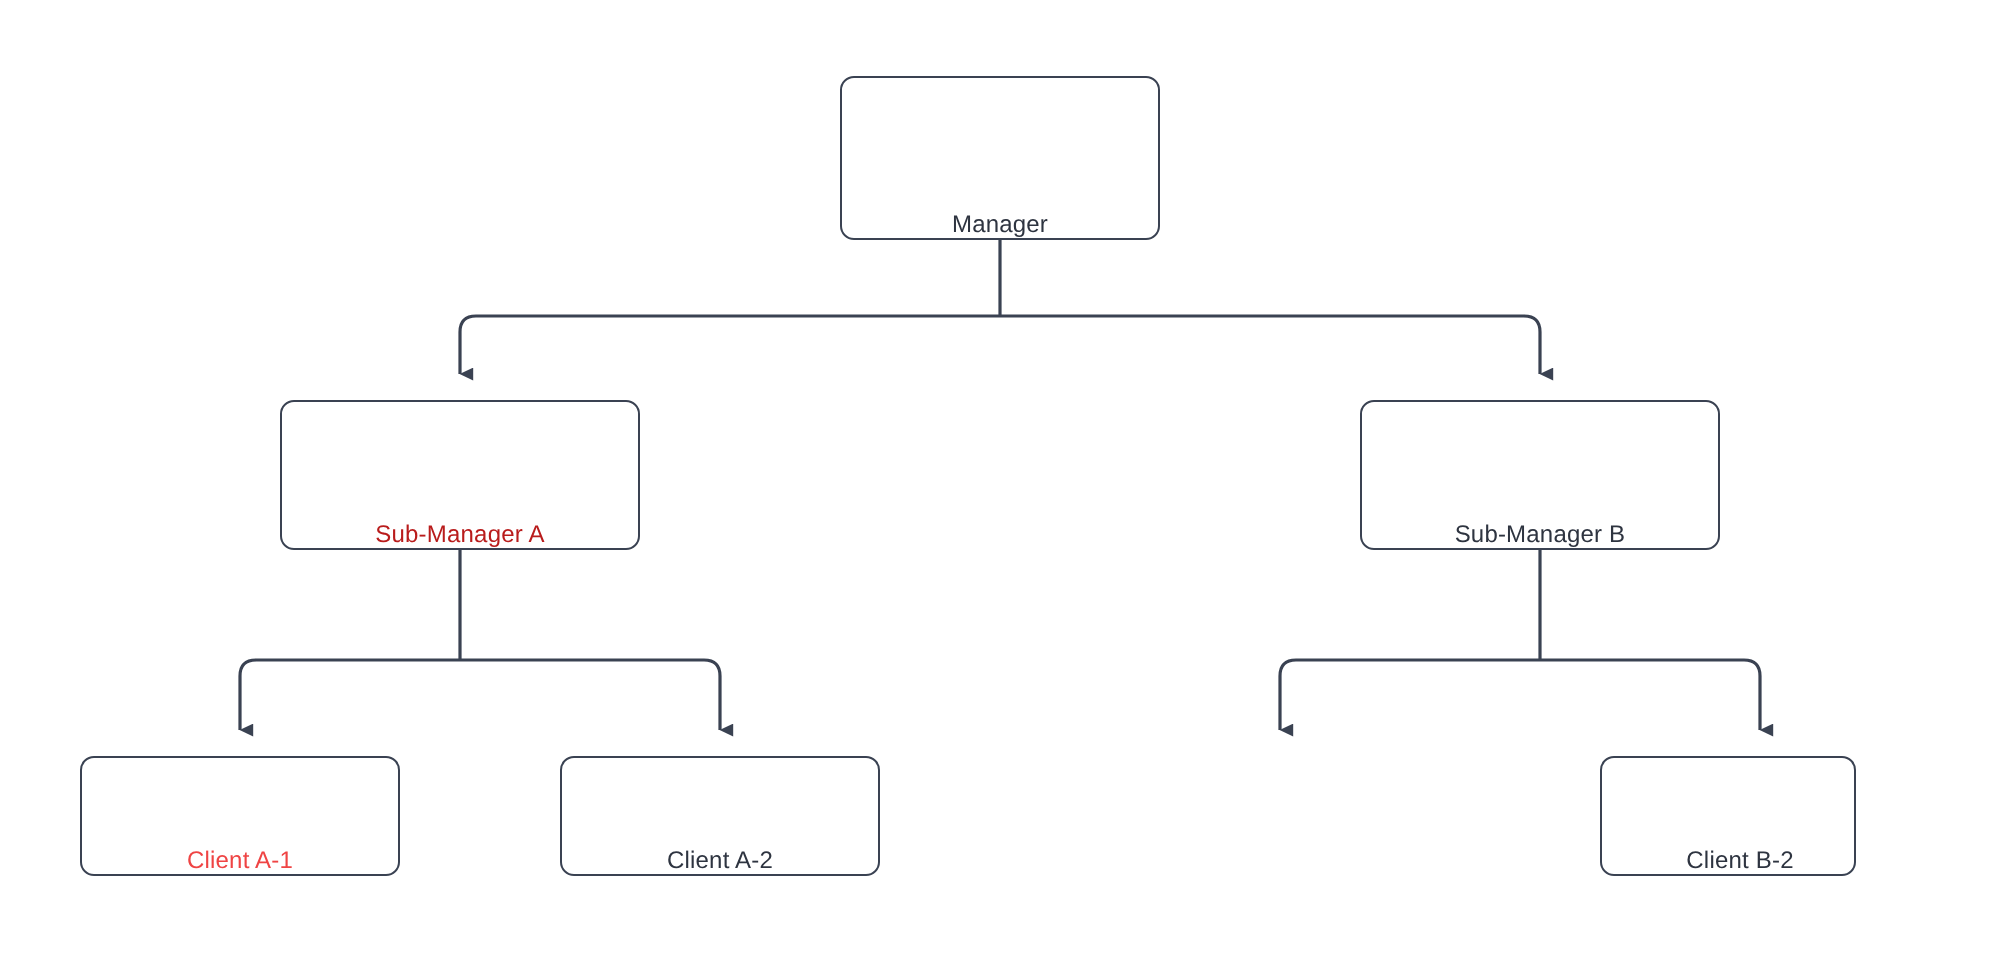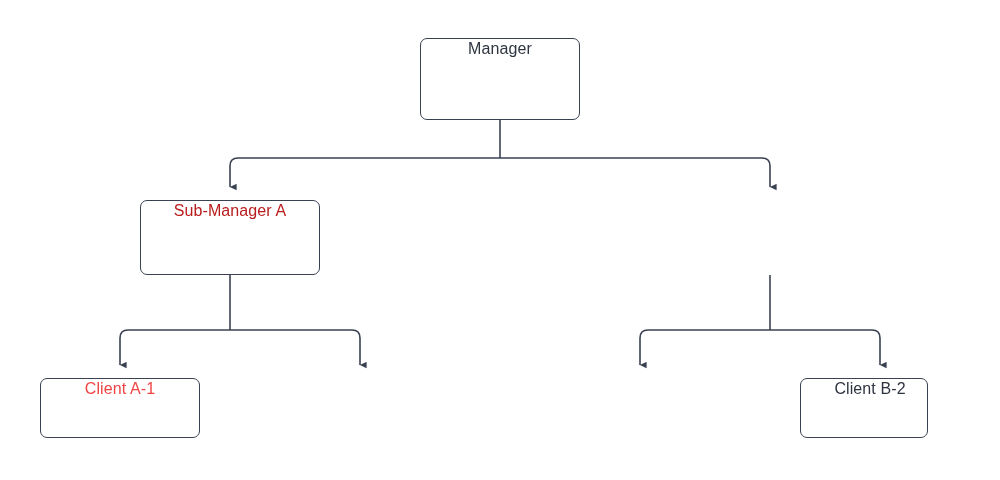--- a/index.html
+++ b/index.html
@@ -26,24 +26,24 @@
     height: 480px;
     pointer-events: none;
   }
   .node {
     position: absolute;
     box-sizing: border-box;
     background: #ffffff;
     border: 1.6px solid #3a4252;
     border-radius: 7px;
     display: flex;
-    align-items: flex-start;
+    align-items: flex-end;
     justify-content: center;
     color: #2e3440;
-    font-size: 16px;
+    font-size: 12px;
     line-height: 1.2;
     letter-spacing: 0.1px;
     white-space: nowrap;
     -webkit-font-smoothing: antialiased;
   }
   .node-label {
     display: block;
     text-align: center;
   }
 </style>
@@ -82,24 +82,30 @@
   </svg>
 
   <div class="node" style="left: 420px; top: 38px; width: 160px; height: 82px; background: rgb(255, 255, 255); border-color: rgb(58, 66, 82); color: rgb(46, 52, 64);">
     <span class="node-label">Manager</span>
   </div>
 
   <div class="node" style="left: 140px; top: 200px; width: 180px; height: 75px; background: rgb(255, 255, 255); border-color: rgb(58, 66, 82); color: #b91c1c;">
     <span class="node-label">Sub-Manager A</span>
   </div>
 
+  <div class="node" style="left: 680px; top: 200px; width: 180px; height: 75px; background: rgb(255, 255, 255); border-color: rgb(58, 66, 82); color: rgb(46, 52, 64);">
+    <span class="node-label">Sub-Manager B</span>
+  </div>
 
   <div class="node" style="left: 40px; top: 378px; width: 160px; height: 60px; background: rgb(255, 255, 255); border-color: rgb(58, 66, 82); color: #ef4444;">
     <span class="node-label">Client A-1</span>
   </div>
 
+  <div class="node" style="left: 280px; top: 378px; width: 160px; height: 60px; background: rgb(255, 255, 255); border-color: rgb(58, 66, 82); color: rgb(46, 52, 64);">
+    <span class="node-label">Client A-2</span>
+  </div>
 
 
   <div class="node" style="left: 800px; top: 378px; width: 128px; height: 60px; background: rgb(255, 255, 255); border-color: rgb(58, 66, 82); color: rgb(46, 52, 64); padding-left: 12px;">
     <span class="node-label">Client B-2</span>
   </div>
 
 </div>
 
 </body></html>

